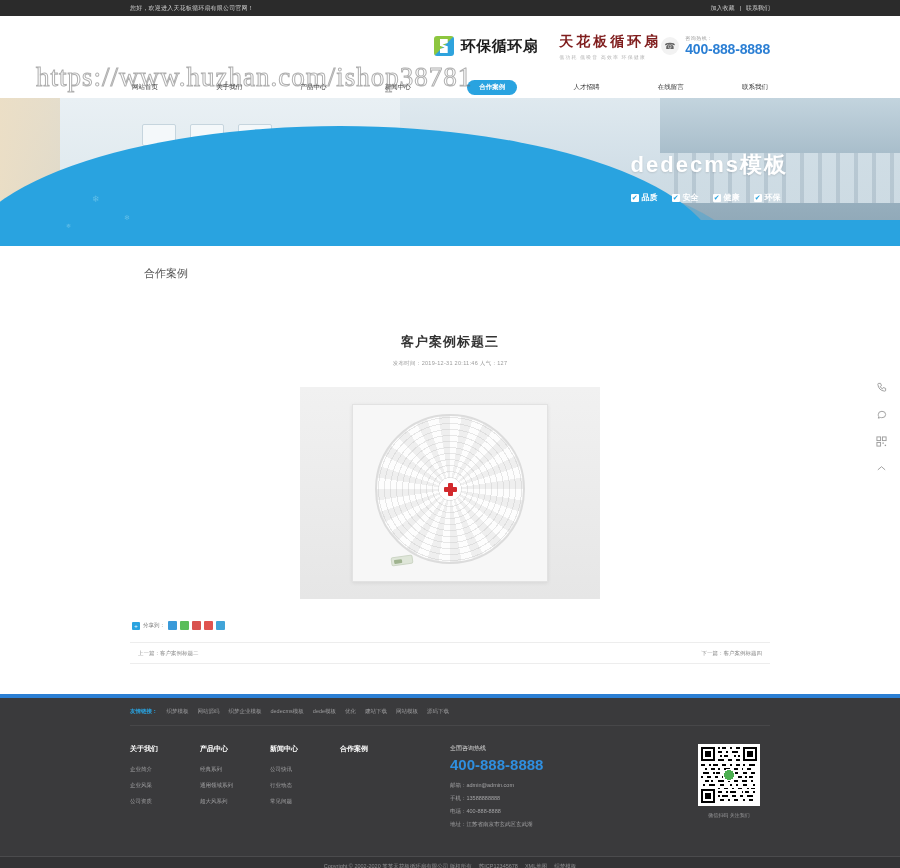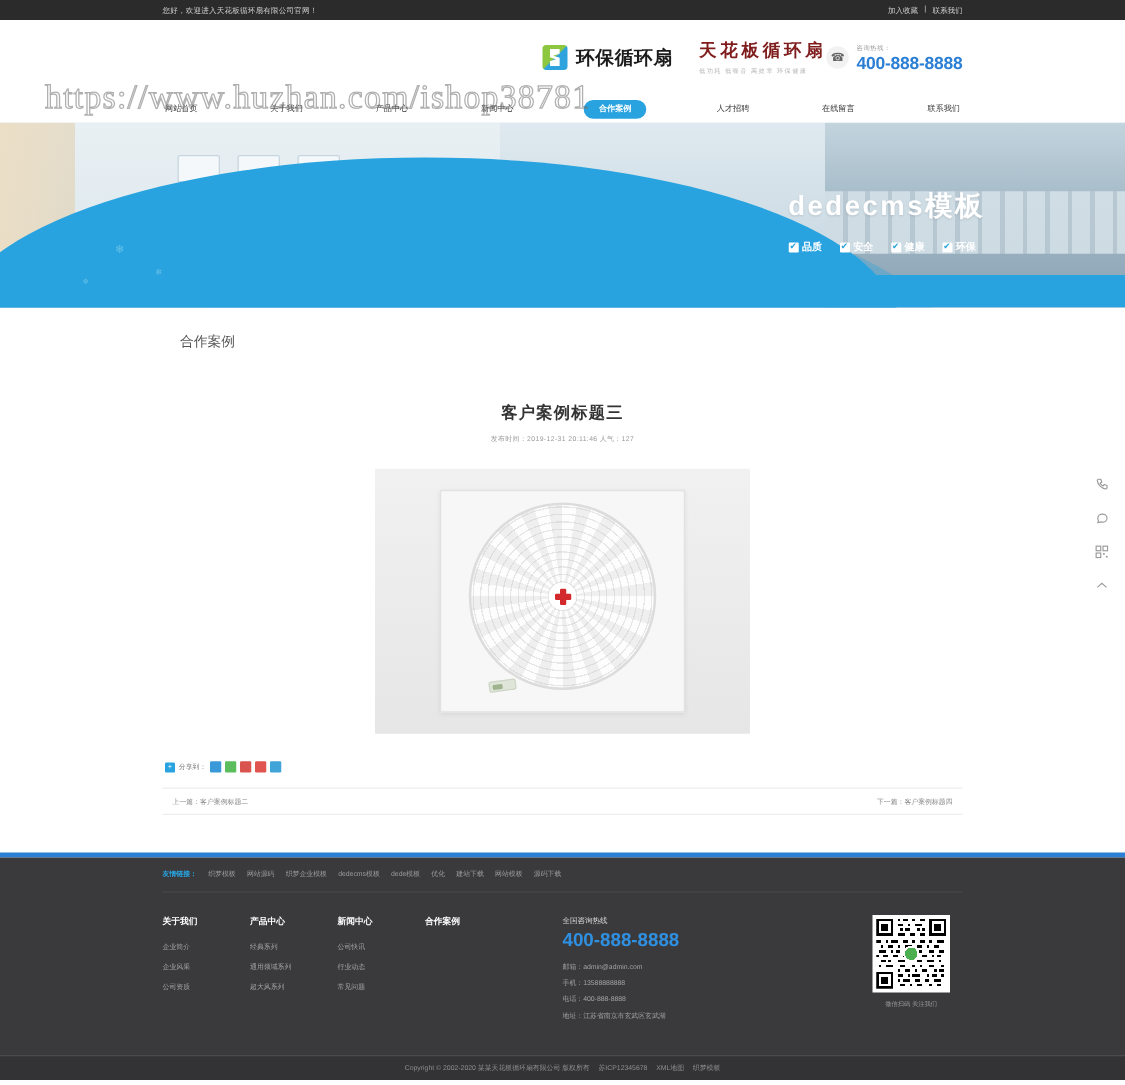--- a/index.html
+++ b/index.html
@@ -119,21 +119,21 @@
   .banner-tags { display: flex; gap: 14px; margin-top: 12px; align-items: center; }
   .banner-tag { display: flex; align-items: center; gap: 3px; color: #fff; font-size: 8px; font-weight: bold; }
   .tag-box {
     width: 8px; height: 8px; background: #fff; border-radius: 1px;
     color: #29a3e0; font-size: 7px; line-height: 8px; text-align: center;
   }
 
   
   .main { width: 640px; margin: 0 auto; padding-top: 14px; }
   .crumb-title { font-size: 11px; color: #555; padding: 6px 0 6px 14px; }
-  .article { margin-top: 34px; text-align: center; }
+  .article { margin-top: 46px; text-align: center; }
   .article-title { font-size: 13px; font-weight: bold; color: #333; letter-spacing: 1px; }
   .article-meta { font-size: 5.5px; color: #9b9b9b; margin-top: 9px; letter-spacing: .3px; }
   .article-figure {
     width: 300px; height: 212px; margin: 20px auto 0;
     background: linear-gradient(180deg,#f1f1f1 0%, #e6e6e6 100%);
     position: relative; overflow: hidden;
   }
   .fan-panel {
     position: absolute; left: 50%; top: 50%; transform: translate(-50%,-50%);
     width: 196px; height: 178px; background: #f7f7f7;

